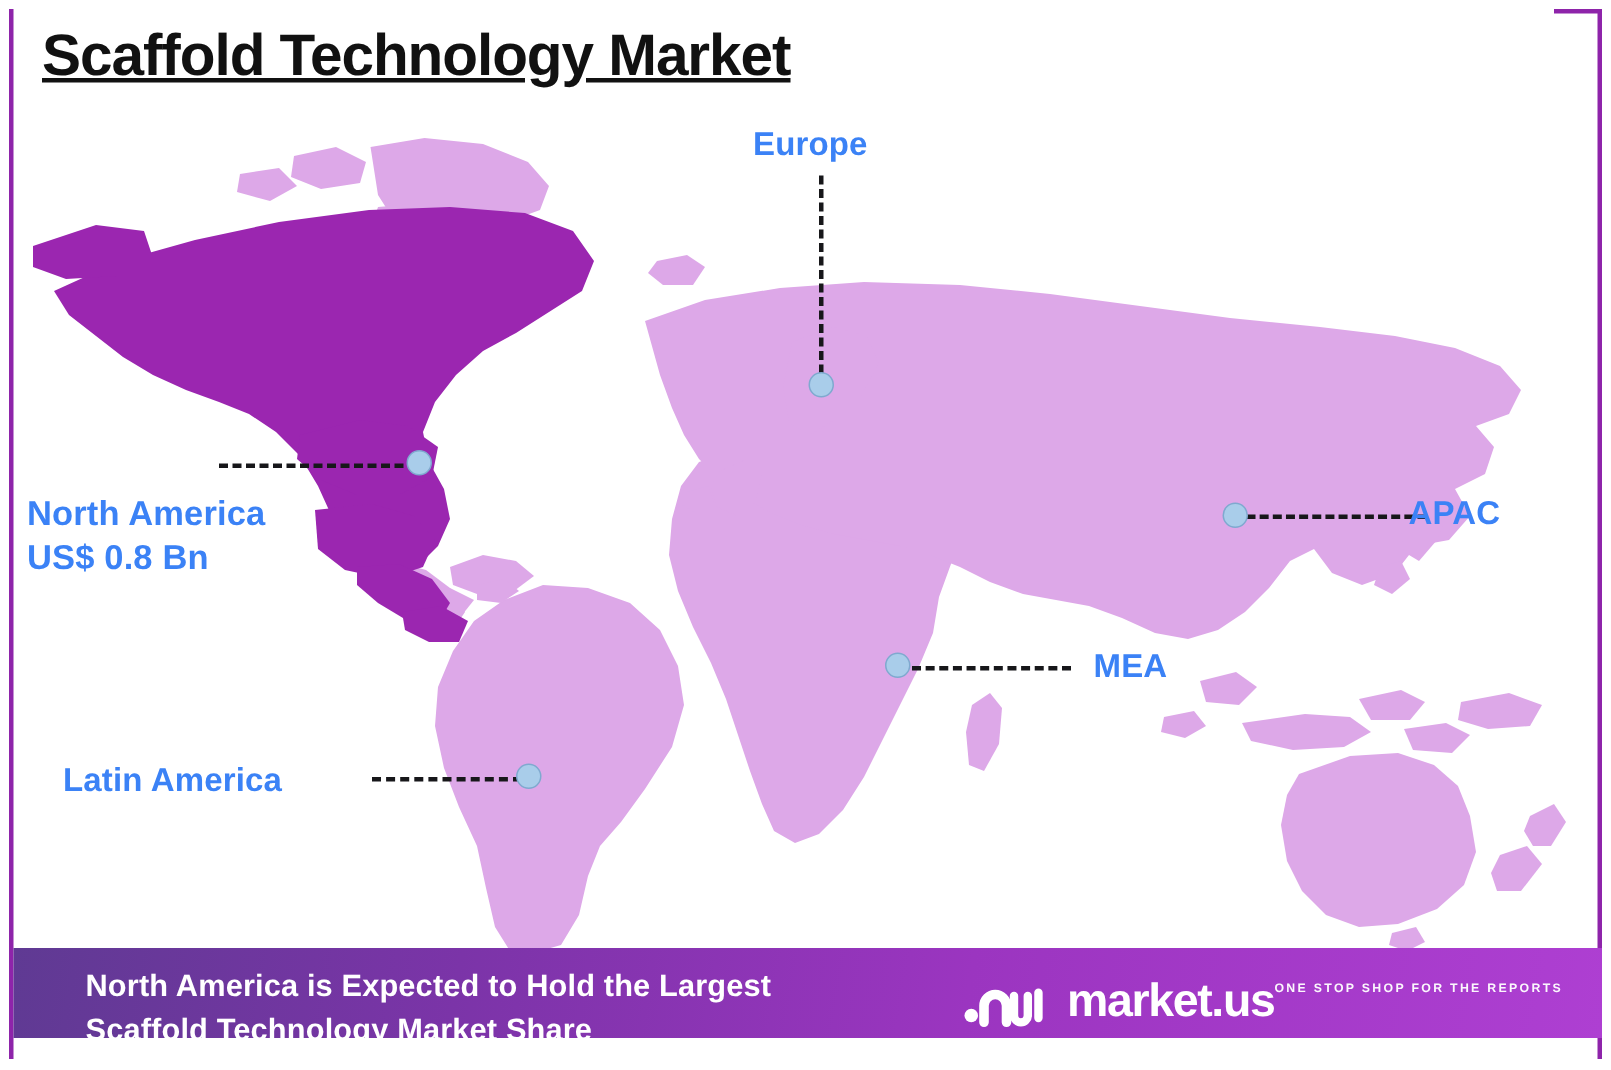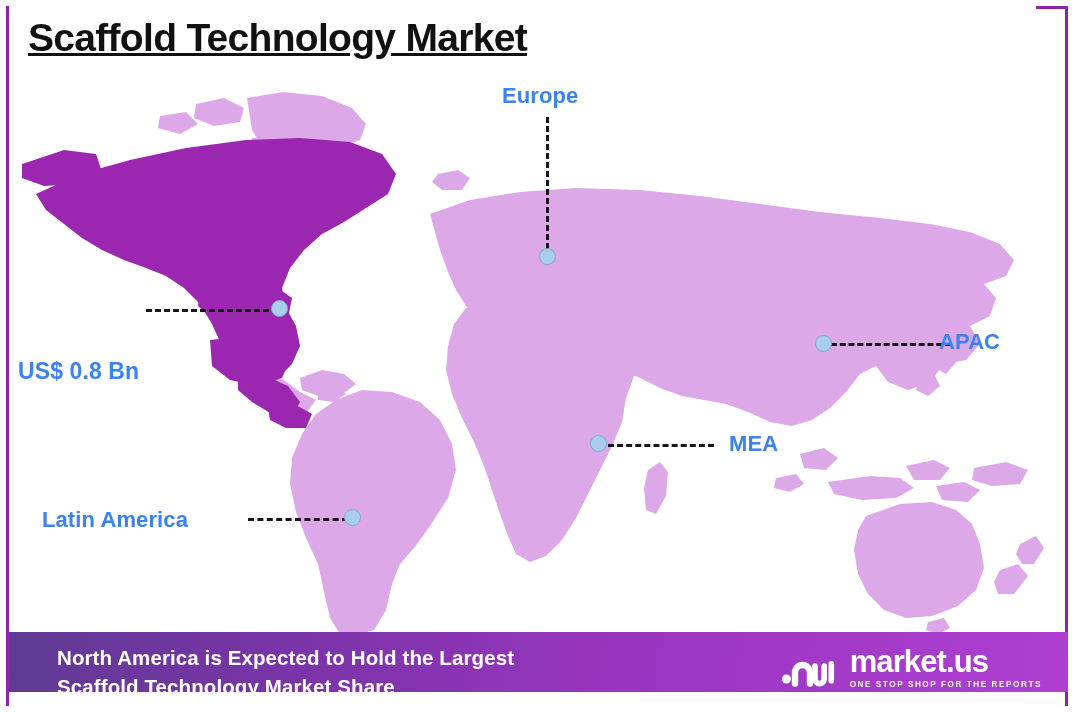--- a/index.html
+++ b/index.html
@@ -98,21 +98,21 @@
     line-height:1.42; letter-spacing:0.1px;
   }
   .footer-text span{display:block;}
 
   
   .logo{
     position:absolute; right:26px; top:14px;
     display:flex; align-items:center; gap:11px;
   }
   .logo-mark{width:58px;height:40px;flex:none;}
-  .logo-text-wrap{display:flex;flex-direction:column;}
+  .logo-text-wrap{display:flex;flex-direction:row;}
   .logo-word{
     color:#ffffff; font-size:31px; font-weight:bold;
     letter-spacing:-0.9px; line-height:1;
   }
   .logo-tag{
     color:#ffffff; font-size:8.2px; font-weight:bold;
     letter-spacing:1.55px; margin-top:4px; line-height:1;
     opacity:.96;
   }
 </style>
@@ -194,21 +194,21 @@
         <path d="M238,300 L266,298 L288,308 L300,324 L292,338 L272,336 L252,324 L238,312 Z"></path>
         <path d="M268,330 L294,326 L312,336 L306,350 L286,350 L270,342 Z"></path>
         <path d="M22,86 L64,72 L96,76 L102,94 L78,106 L44,108 L22,100 Z"></path>
       </g>
     </svg>
   </div>
 
   <div class="leader" style="left:146px; top:309px; width:132px;"></div>
   <div class="marker" style="left:271px; top:300px;"></div>
   <div class="region-label big" style="left:18px; top:328px;">
-    <br>
+    <span>North America</span><br>
     <span>US$ 0.8 Bn</span>
   </div>
 
   <div class="leader-v" style="left:546px; top:117px; height:141px;"></div>
   <div class="marker" style="left:539px; top:248px;"></div>
   <div class="region-label" style="left:502px; top:82px;">Europe</div>
 
   <div class="leader" style="left:831px; top:343px; width:120px;"></div>
   <div class="marker" style="left:815px; top:335px;"></div>
   <div class="region-label" style="left:939px; top:328px;">APAC</div>

